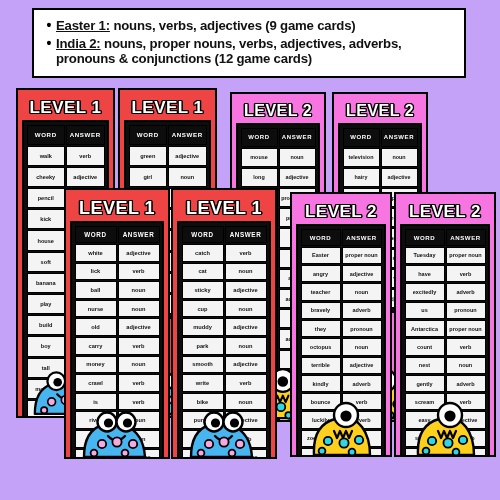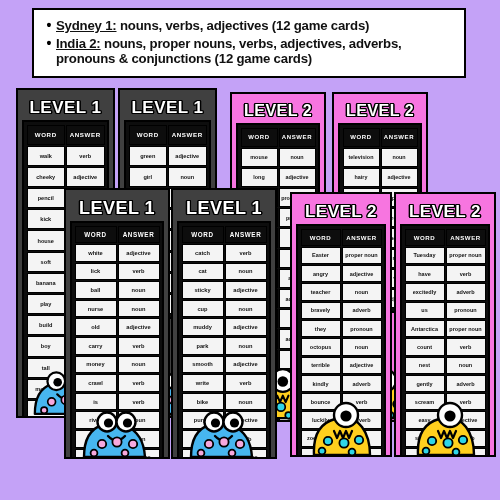--- a/index.html
+++ b/index.html
@@ -25,21 +25,21 @@
     flex:1;font-size:13.2px;line-height:15.5px;
     font-weight:bold;color:#111;letter-spacing:-0.2px;
   }
   .lvl-label{text-decoration:underline;}
 
   
   .card{
     position:absolute;box-sizing:border-box;
     border:2.5px solid #000;overflow:hidden;
   }
-  .card.teal{background:#404040;}
+  .card.teal{background:#ef4444;}
   .card.pink{background:#f775e0;}
 
   .card-title{
     text-align:center;font-weight:bold;color:#ffffff;
     -webkit-text-stroke:1.6px #000;
     paint-order:stroke fill;
     letter-spacing:0.5px;
     margin:0;
     text-shadow:
        1.4px 0 0 #000, -1.4px 0 0 #000,
@@ -75,21 +75,21 @@
   }
   .watermark.on-pink{color:#f9a6e8;}
 </style>
 </head>
 <body>
 
 <div class="header-box">
   <div class="bullet-row">
     <span class="bullet-dot">•</span>
     <span class="bullet-text">
-      <span class="lvl-label">Sydney 1:</span><span> nouns, verbs, adjectives (12 game cards)</span>
+      <span class="lvl-label">Easter 1:</span><span> nouns, verbs, adjectives (9 game cards)</span>
     </span>
   </div>
   <div class="bullet-row">
     <span class="bullet-dot">•</span>
     <span class="bullet-text">
       <span class="lvl-label">India 2:</span><span> nouns, proper nouns, verbs, adjectives, adverbs, pronouns &amp; conjunctions (12 game cards)</span>
     </span>
   </div>
 </div>
 

